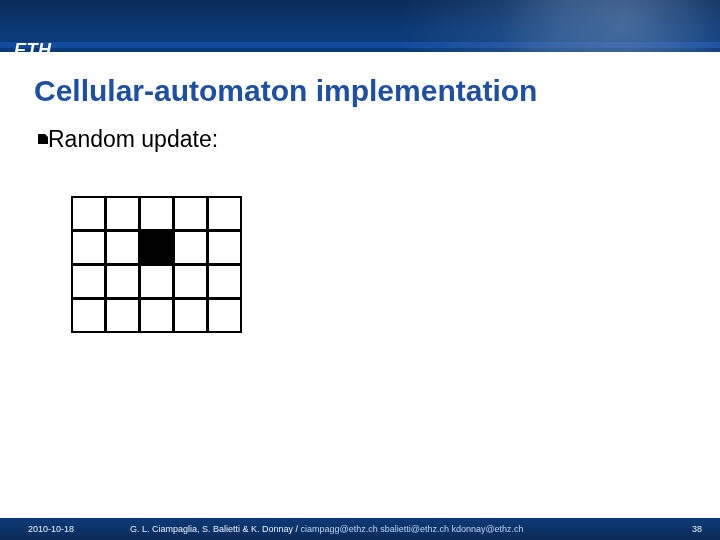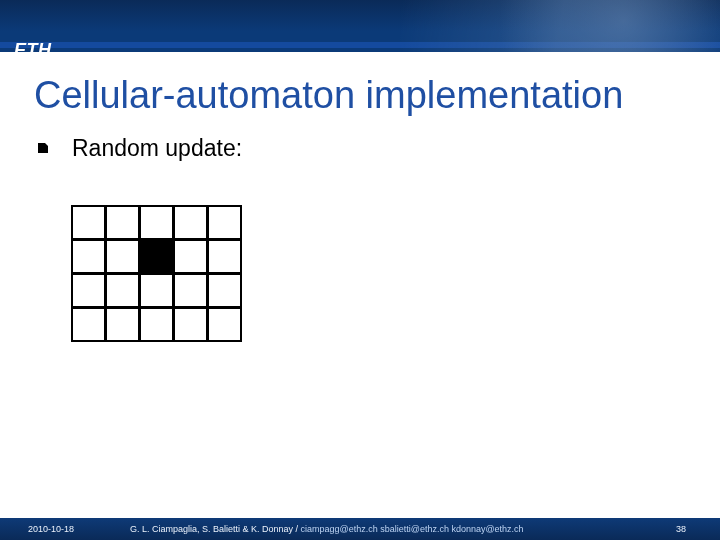--- a/index.html
+++ b/index.html
@@ -53,28 +53,28 @@
     line-height:8px;
     color:#dbe6f7;
     margin-top:1px;
   }
 
   .content{
     padding: 22px 28px 0 34px;
   }
   .slide-title{
     color:#1f4fa3;
-    font-size:38px;
-    font-weight:400;
+    font-size:30px;
+    font-weight:700;
     margin-bottom:18px;
   }
   .bullet-row{
     display:flex;
     align-items:flex-start;
-    gap:24px;
+    gap:0;
     margin-left:4px;
   }
   .bullet-mark{
     width:10px; height:10px;
     background:#000;
     margin-top:8px;
     flex:0 0 auto;
     position:relative;
   }
   .bullet-mark::after{
@@ -127,21 +127,21 @@
   }
   .footer-credits{
     flex:1 1 auto;
   }
   .footer-email{
     color:#bcd3f2;
   }
   .footer-page{
     width:60px;
     flex:0 0 auto;
-    text-align:center;
+    text-align:right;
     padding-right:18px;
   }
 </style>
 </head>
 <body>
 
 <div class="top-banner">
   <div class="banner-blue-strip"></div>
   <div class="logo-block">
     <div class="logo-text">ETH</div>

